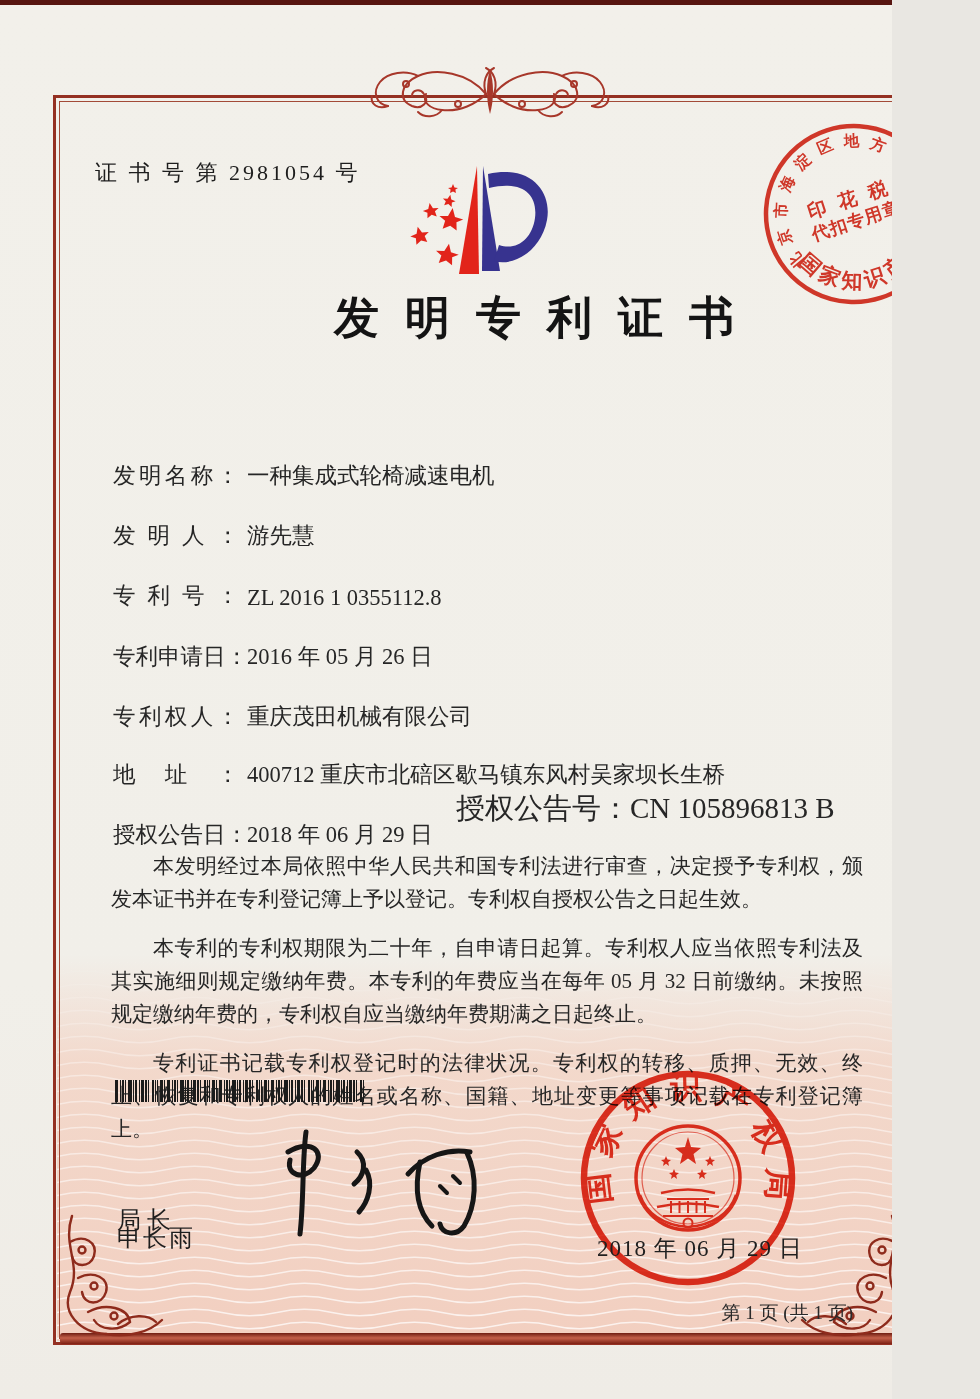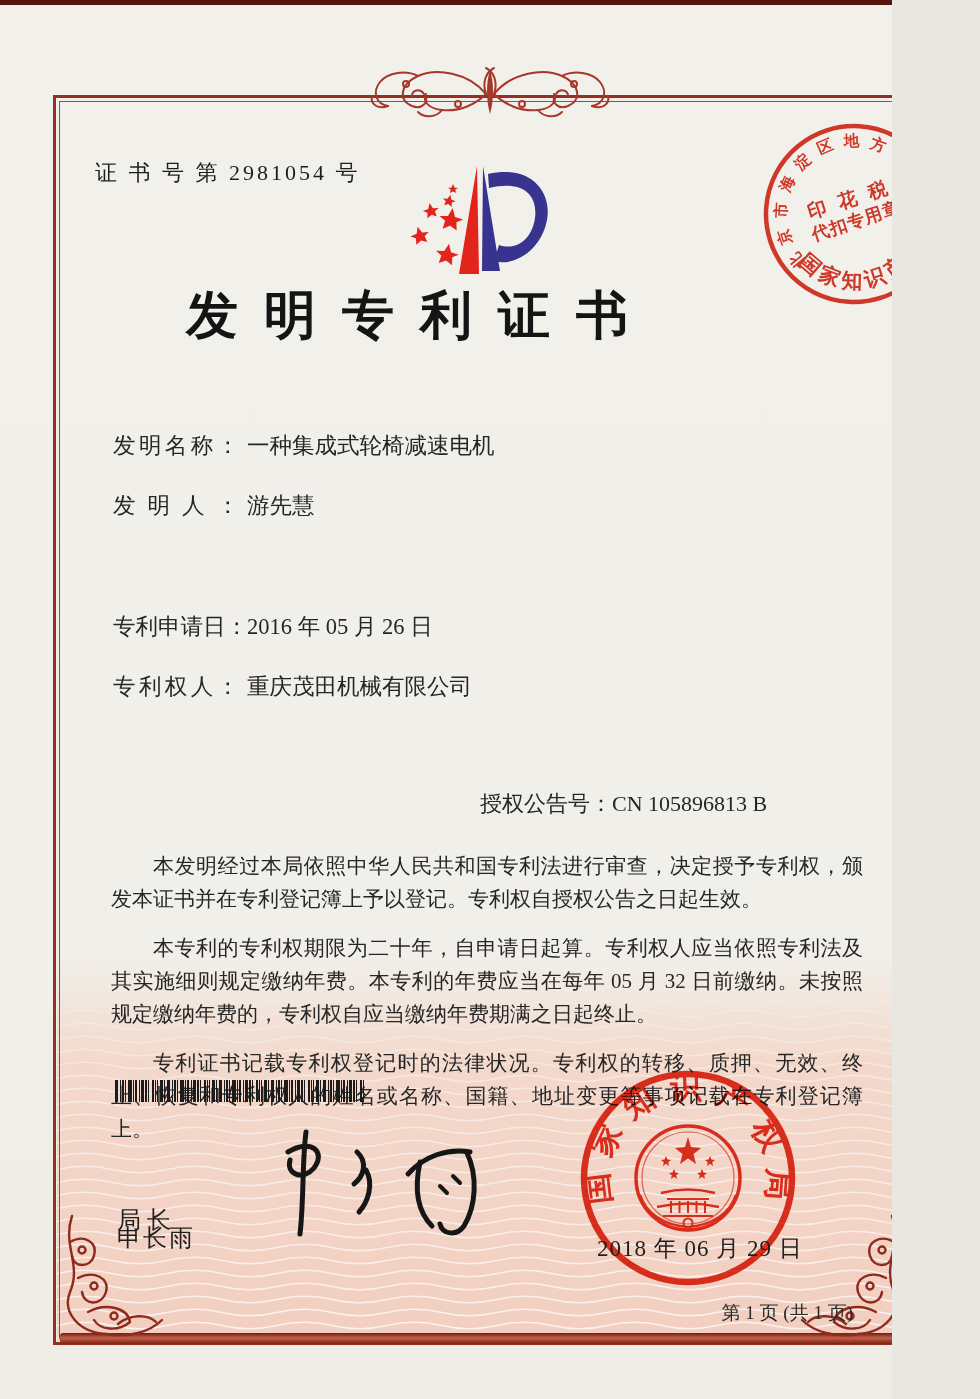--- a/index.html
+++ b/index.html
@@ -4,25 +4,25 @@
 <style>
   html,body{margin:0;padding:0;}
   body{width:980px;height:1399px;background:#e9e7e2;font-family:"Liberation Serif","DejaVu Serif",serif;}
   .page{position:relative;width:892px;height:1399px;background:linear-gradient(180deg,#f2f0ea 0%,#f1efe9 70%,#efece6 100%);overflow:hidden;}
   .top-strip{position:absolute;left:0;top:0;width:980px;height:5px;background:#571510;}
   .frame-outer{position:absolute;left:53px;top:95px;width:860px;height:1250px;border:3px solid #943022;box-sizing:border-box;}
   .frame-inner{position:absolute;left:59px;top:101px;width:848px;height:1238px;border:1.5px solid #a34a37;box-sizing:border-box;}
   .bottom-band{position:absolute;left:60px;top:1333px;width:846px;height:11px;background:linear-gradient(180deg,#6f1d12 0%,#c4604a 45%,#7d2013 100%);border-radius:3px;}
   .abs{position:absolute;}
   .cert-no{left:95px;top:158px;font-size:22px;letter-spacing:3px;color:#1d1d1d;}
-  .title{left:160px;top:281px;width:600px;text-align:left;font-size:52px;font-weight:bold;letter-spacing:26px;text-indent:26px;color:#141414;}
+  .title{left:160px;top:288px;width:600px;text-align:right;font-size:45px;font-weight:bold;letter-spacing:26px;text-indent:26px;color:#141414;}
   .row{left:113px;font-size:22.5px;color:#262626;white-space:nowrap;}
-  .flabel{display:inline-block;width:126px;text-align:justify;text-align-last:justify;vertical-align:bottom;}
+  .flabel{display:inline-block;width:126px;text-align:justify;text-align-last:justify;vertical-align:bottom;margin-top:30px;}
   .fvalue{margin-left:8px;}
-  .grant-no{left:480px;font-size:22px;color:#262626;white-space:nowrap;}
+  .grant-no{left:456px;font-size:29px;color:#262626;white-space:nowrap;}
   .paragraphs{left:95px;top:834px;width:784px;font-size:21px;line-height:33px;color:#262626;text-align:justify;}
   .paragraphs p{margin:16px;text-indent:2em;}
   .signer-title{left:117px;top:1156px;font-size:24px;color:#1e1e1e;letter-spacing:6px;margin-top:48px;}
   .signer-name{left:117px;top:1198px;font-size:24px;color:#1e1e1e;letter-spacing:2px;margin-top:24px;}
   .seal-date{left:597px;top:1233px;font-size:23px;color:#1f1f1f;letter-spacing:1px;z-index:6;}
   .footer{left:53px;top:1300px;width:800px;text-align:right;font-size:19px;color:#2a2a2a;}
   svg{display:block;}
   .seal-svg{mix-blend-mode:multiply;}
 </style>
 </head>
@@ -143,25 +143,34 @@
   </svg>
 
   <div class="abs title">发明专利证书</div>
 
   <div class="abs row" style="top:430px;">
     <span class="flabel">发明名称：</span><span class="fvalue">一种集成式轮椅减速电机</span>
   </div>
   <div class="abs row" style="top:490px;">
     <span class="flabel">发明人：</span><span class="fvalue">游先慧</span>
   </div>
+  <div class="abs row" style="top:550px;">
+    <span class="flabel">专利号：</span><span class="fvalue">ZL 2016 1 0355112.8</span>
+  </div>
   <div class="abs row" style="top:611px;">
     <span class="flabel">专利申请日：</span><span class="fvalue">2016 年 05 月 26 日</span>
   </div>
   <div class="abs row" style="top:671px;">
     <span class="flabel">专利权人：</span><span class="fvalue">重庆茂田机械有限公司</span>
+  </div>
+  <div class="abs row" style="top:729px;">
+    <span class="flabel">地址：</span><span class="fvalue">400712 重庆市北碚区歇马镇东风村吴家坝长生桥</span>
+  </div>
+  <div class="abs row" style="top:789px;">
+    <span class="flabel">授权公告日：</span><span class="fvalue">2018 年 06 月 29 日</span>
   </div>
   <div class="abs grant-no" style="top:789px;">
     <span>授权公告号：</span><span>CN 105896813 B</span>
   </div>
 
   <div class="abs paragraphs">
     <p>本发明经过本局依照中华人民共和国专利法进行审查，决定授予专利权，颁发本证书并在专利登记簿上予以登记。专利权自授权公告之日起生效。</p>
     <p>本专利的专利权期限为二十年，自申请日起算。专利权人应当依照专利法及其实施细则规定缴纳年费。本专利的年费应当在每年 05 月 32 日前缴纳。未按照规定缴纳年费的，专利权自应当缴纳年费期满之日起终止。</p>
     <p>专利证书记载专利权登记时的法律状况。专利权的转移、质押、无效、终止、恢复和专利权人的姓名或名称、国籍、地址变更等事项记载在专利登记簿上。</p>
   </div>

